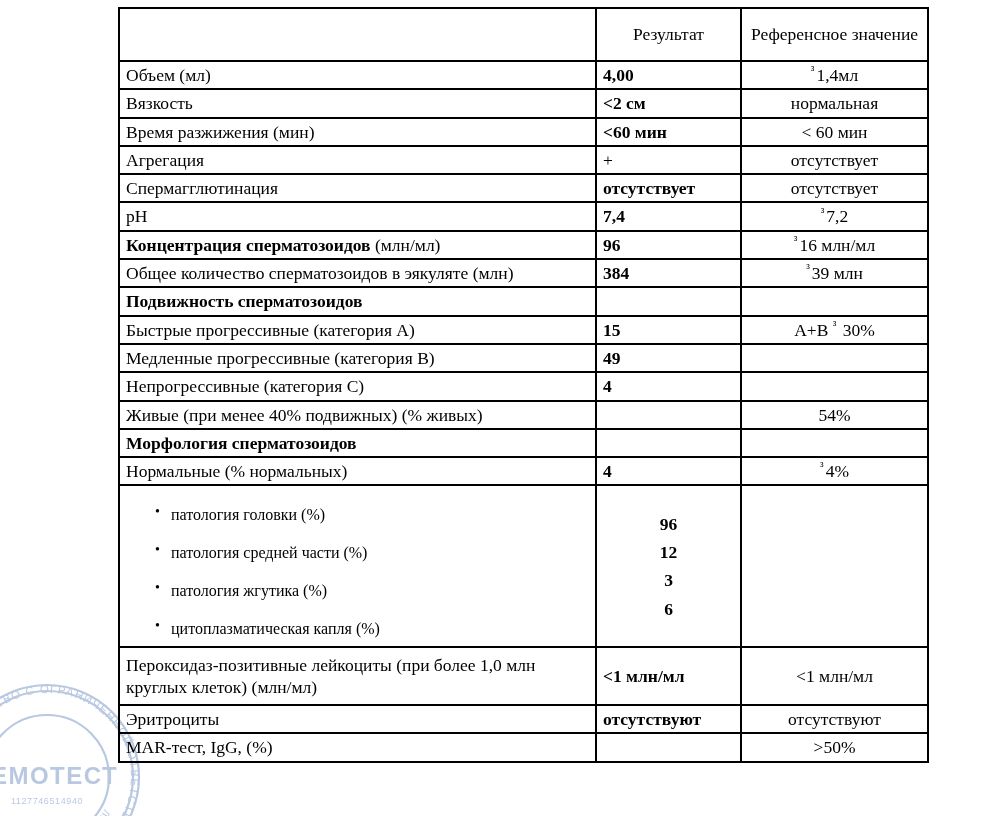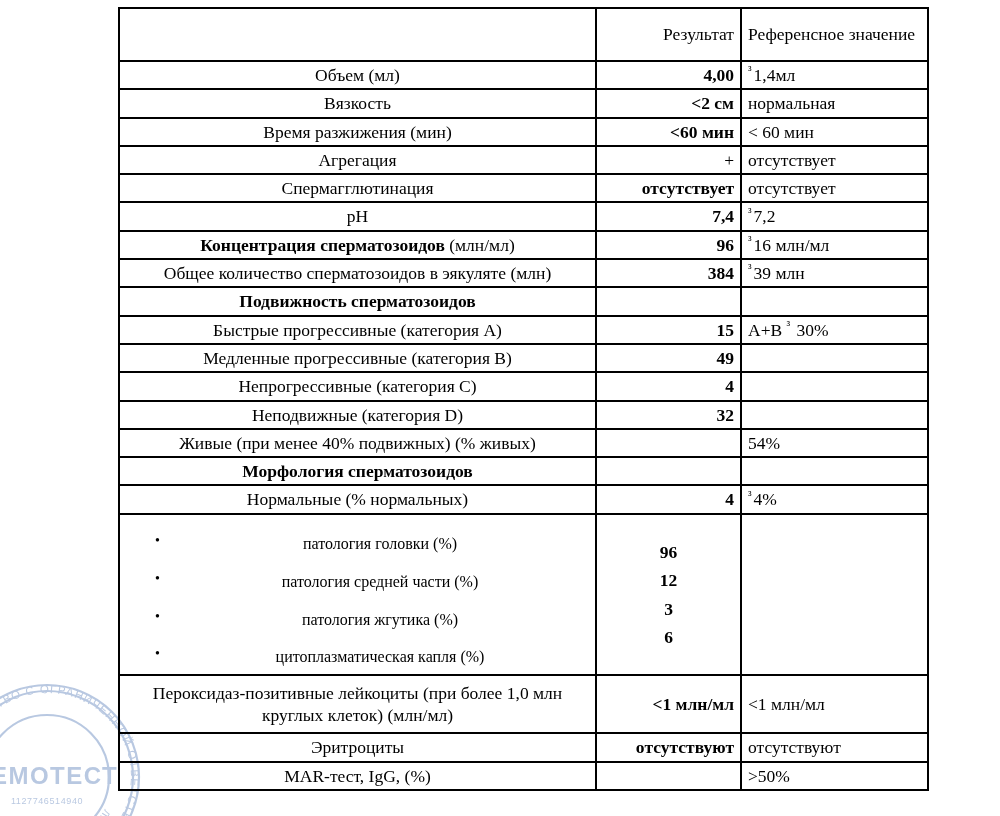--- a/index.html
+++ b/index.html
@@ -47,28 +47,28 @@
 
   table.report td {
     border: 2px solid #000;
     padding: 3px 6px;
     font-size: 17.5px;
     line-height: 1.16;
     vertical-align: middle;
     background: transparent;
   }
 
-  td.param   { text-align: center; padding-left: 7px; }
-  td.result  { text-align: right; font-weight: bold; }
-  td.ref     { font-weight: normal; }
+  td.param   { text-align: left; padding-left: 7px; }
+  td.result  { text-align: left; font-weight: bold; }
+  td.ref     { text-align: center; font-weight: normal; }
 
   td.result.reg { font-weight: normal; }
 
   
-  tr.head td { font-weight: normal; height: 53px; }
+  tr.head td { text-align: center; font-weight: normal; height: 53px; }
   tr.head td.hdr-blank { border-left: 2px solid #000; }
 
   
   td.param.section { font-weight: bold; font-family: Liberation Serif, serif; }
 
   
   .b { font-weight: bold; }
   .n { font-weight: normal; }
 
   
@@ -212,25 +212,20 @@
         <td class="result">49</td>
         <td class="ref"></td>
       </tr>
 
       <tr>
         <td class="param">Непрогрессивные (категория С)</td>
         <td class="result">4</td>
         <td class="ref"></td>
       </tr>
 
-      <tr>
-        <td class="param">Неподвижные (категория D)</td>
-        <td class="result">32</td>
-        <td class="ref"></td>
-      </tr>
 
       <tr>
         <td class="param">Живые (при менее 40% подвижных) (% живых)</td>
         <td class="result"></td>
         <td class="ref">54%</td>
       </tr>
 
       <tr>
         <td class="param section">Морфология сперматозоидов</td>
         <td class="result"></td>

